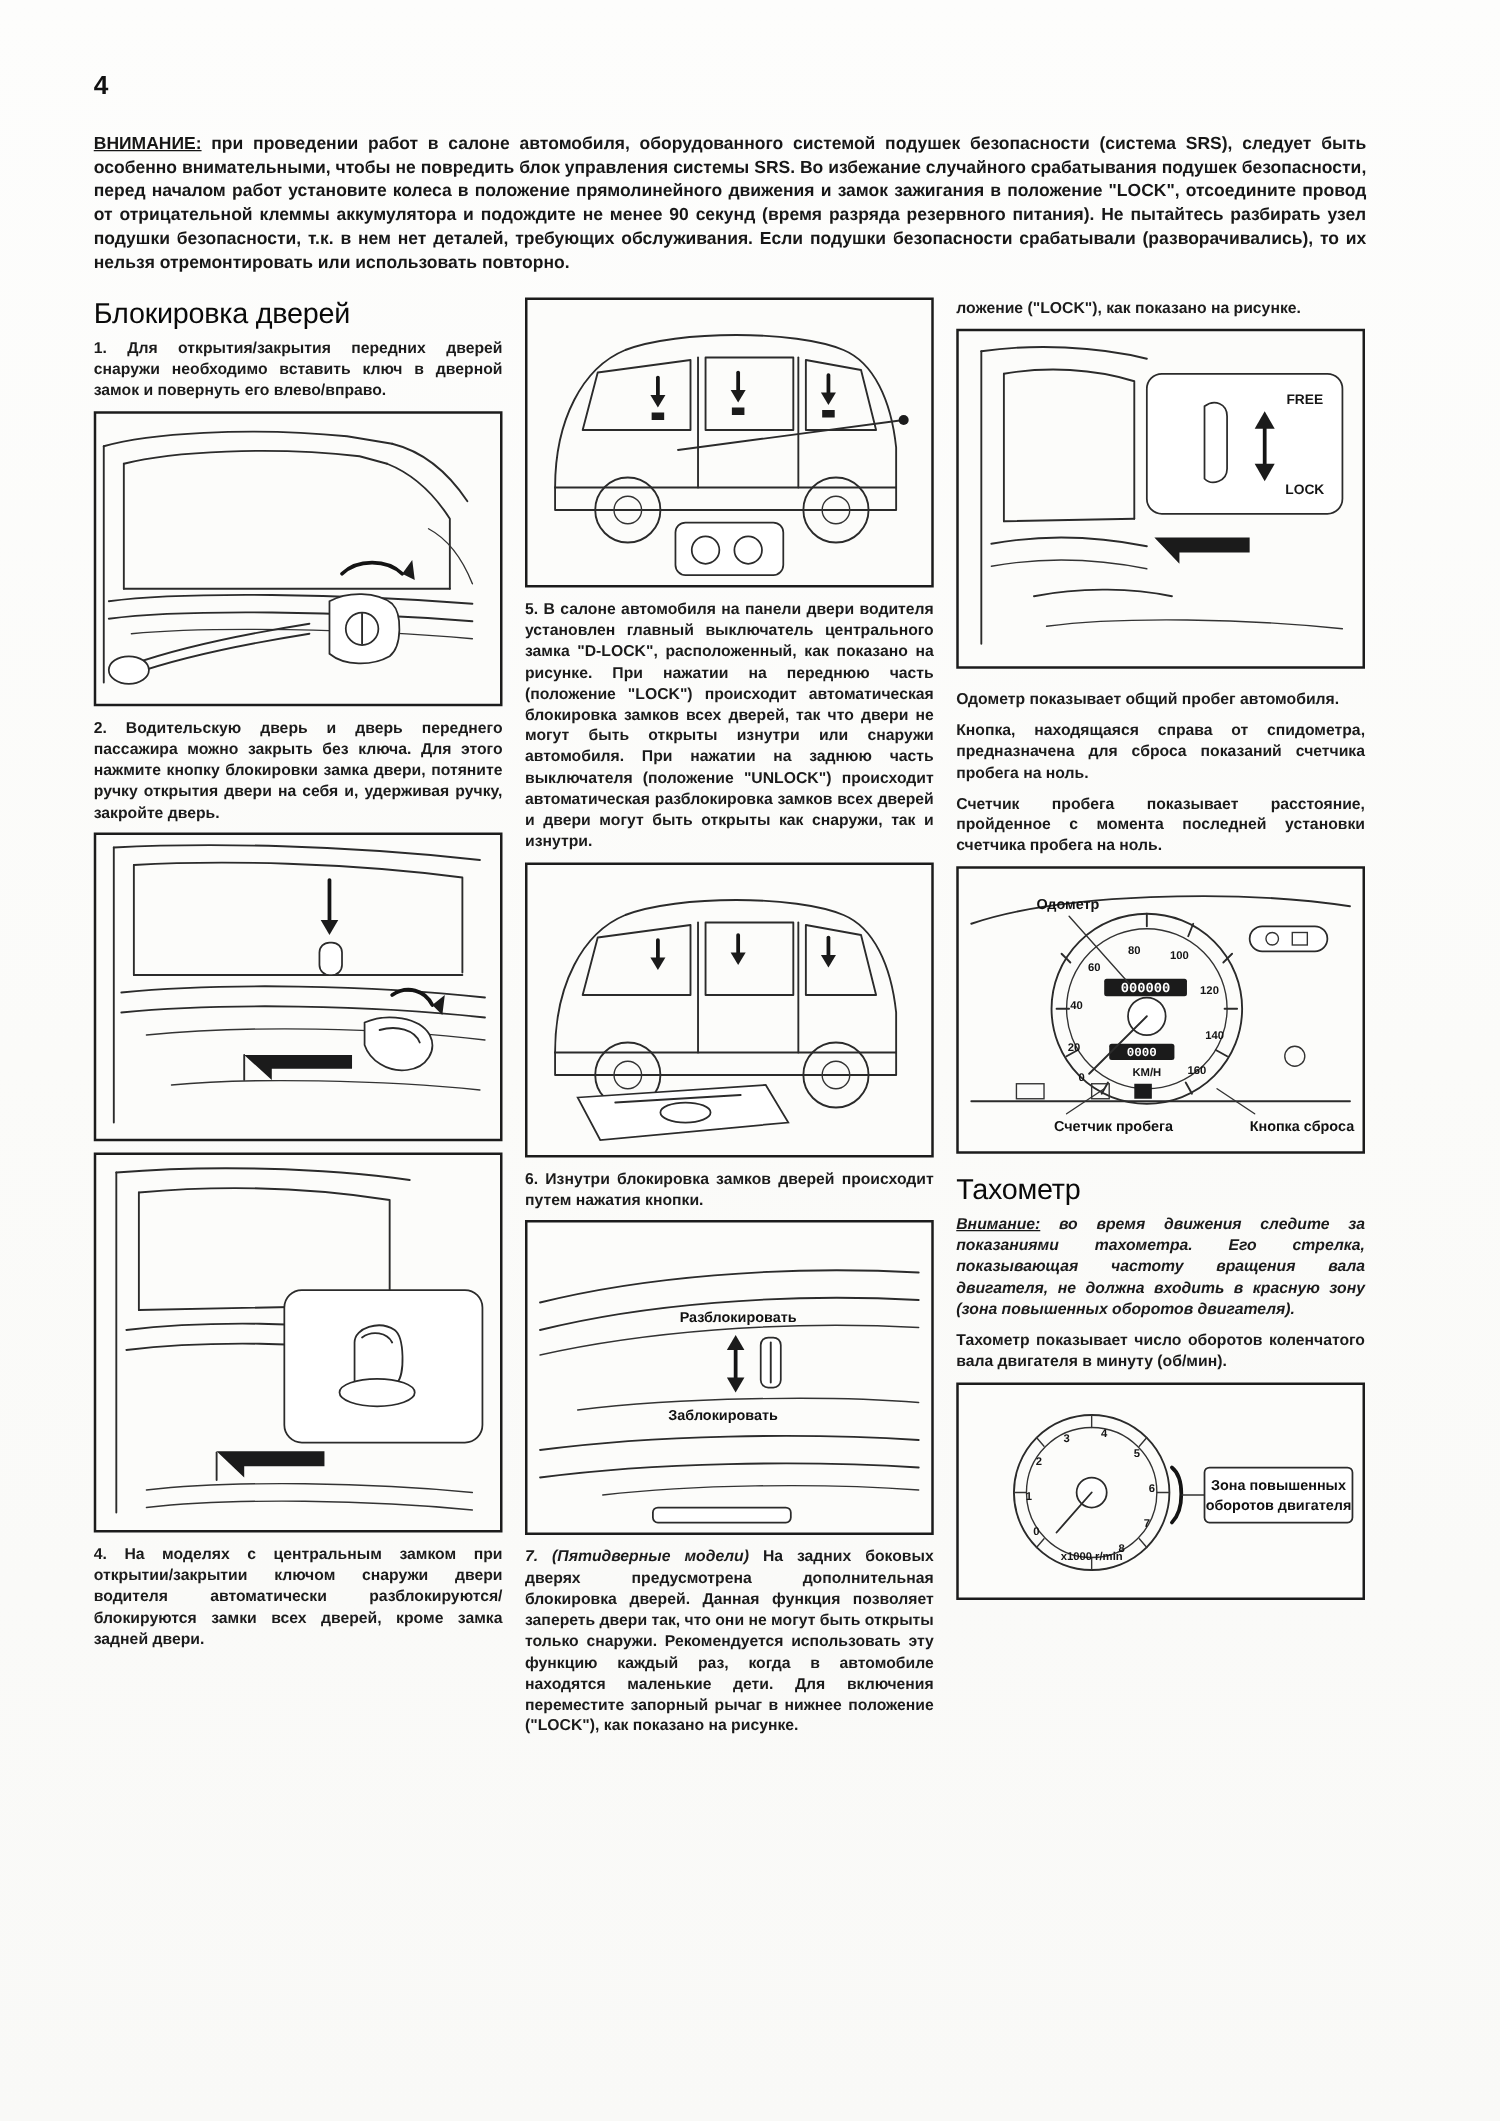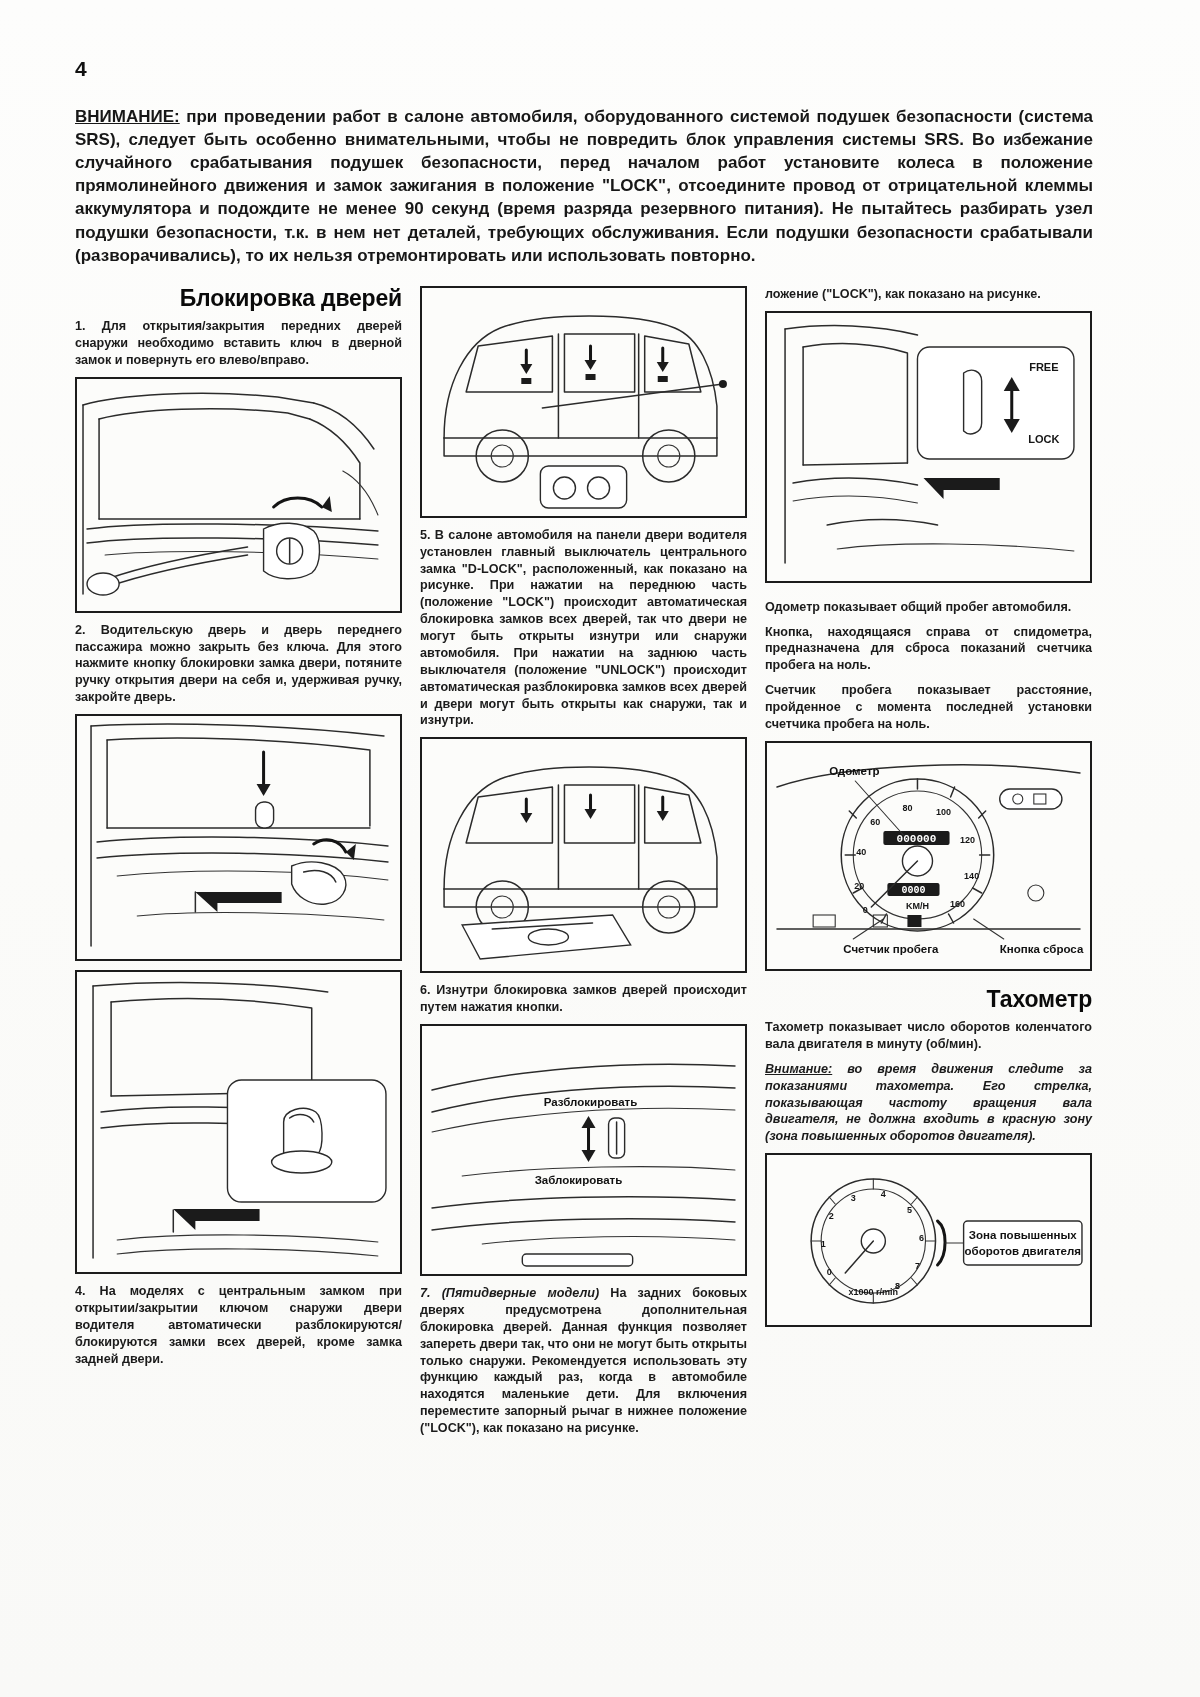--- a/index.html
+++ b/index.html
@@ -15,33 +15,33 @@
 
   .pagenum{font-size:21px;font-weight:bold;color:#111;line-height:1;margin-bottom:26px;}
 
   h1.doc-title{
     font-family:"Liberation Sans",sans-serif;
     font-size:46px;font-weight:bold;letter-spacing:-0.5px;
     margin:0 0 16px 0;color:#0a0a0a;line-height:1.05;
   }
 
   .warning{
-    font-size:17px;font-weight:bold;line-height:1.36;color:#171717;
+    font-size:14px;font-weight:bold;line-height:1.36;color:#171717;
     text-align:justify;margin-bottom:19px;
   }
   .warning .lead{text-decoration:underline;}
 
   .cols{display:flex;gap:18px;align-items:flex-start;}
   .col{width:327px;}
   .col.mid{width:327px;}
   .col.right{width:327px;}
 
   h2.sec{
-    font-size:23px;font-weight:bold;margin:0 0 7px 0;color:#0a0a0a;
-    line-height:1.1;letter-spacing:-0.2px;text-align:right;
+    font-size:23px;font-weight:normal;margin:0 0 7px 0;color:#0a0a0a;
+    line-height:1.1;letter-spacing:-0.2px;
   }
 
   p.body{
     font-size:12.6px;font-weight:bold;line-height:1.34;color:#1b1b1b;
     text-align:justify;margin:0 0 8px 0;
   }
   p.body.italic{font-style:italic;}
   p.body .ital{font-style:italic;}
   p.body .ul{text-decoration:underline;font-style:italic;}
 
@@ -356,22 +356,22 @@
             <path class="ln2" d="M86 196 L 116 176"></path>
             <path class="ln2" d="M236 196 L 206 176"></path>
             <text class="gtxt-lbl" x="76" y="210">Счетчик пробега</text>
             <text class="gtxt-lbl" x="232" y="210">Кнопка сброса</text>
           </svg>
         </div>
 
         <div class="spacer-sm"></div>
 
         <h2 class="sec">Тахометр</h2>
+        <p class="body italic"><span class="ul">Внимание:</span><span> во время движения следите за показаниями тахометра. Его стрелка, показывающая частоту вращения вала двигателя, не должна входить в красную зону (зона повышенных оборотов двигателя).</span></p>
         <p class="body">Тахометр показывает число оборотов коленчатого вала двигателя в минуту (об/мин).</p>
-        <p class="body italic"><span class="ul">Внимание:</span><span> во время движения следите за показаниями тахометра. Его стрелка, показывающая частоту вращения вала двигателя, не должна входить в красную зону (зона повышенных оборотов двигателя).</span></p>
 
         <div class="fig" style="height:170px;">
           <svg viewBox="0 0 322 170" preserveAspectRatio="none">
             <circle class="ln" cx="106" cy="86" r="62"></circle>
             <circle class="ln2" cx="106" cy="86" r="52"></circle>
             <circle class="fillw" cx="106" cy="86" r="12"></circle>
             <g class="ln2">
               <path d="M106 24 L 106 34"></path>
                 <path d="M150 42 L 144 49"></path>
               <path d="M168 86 L 158 86"></path>

